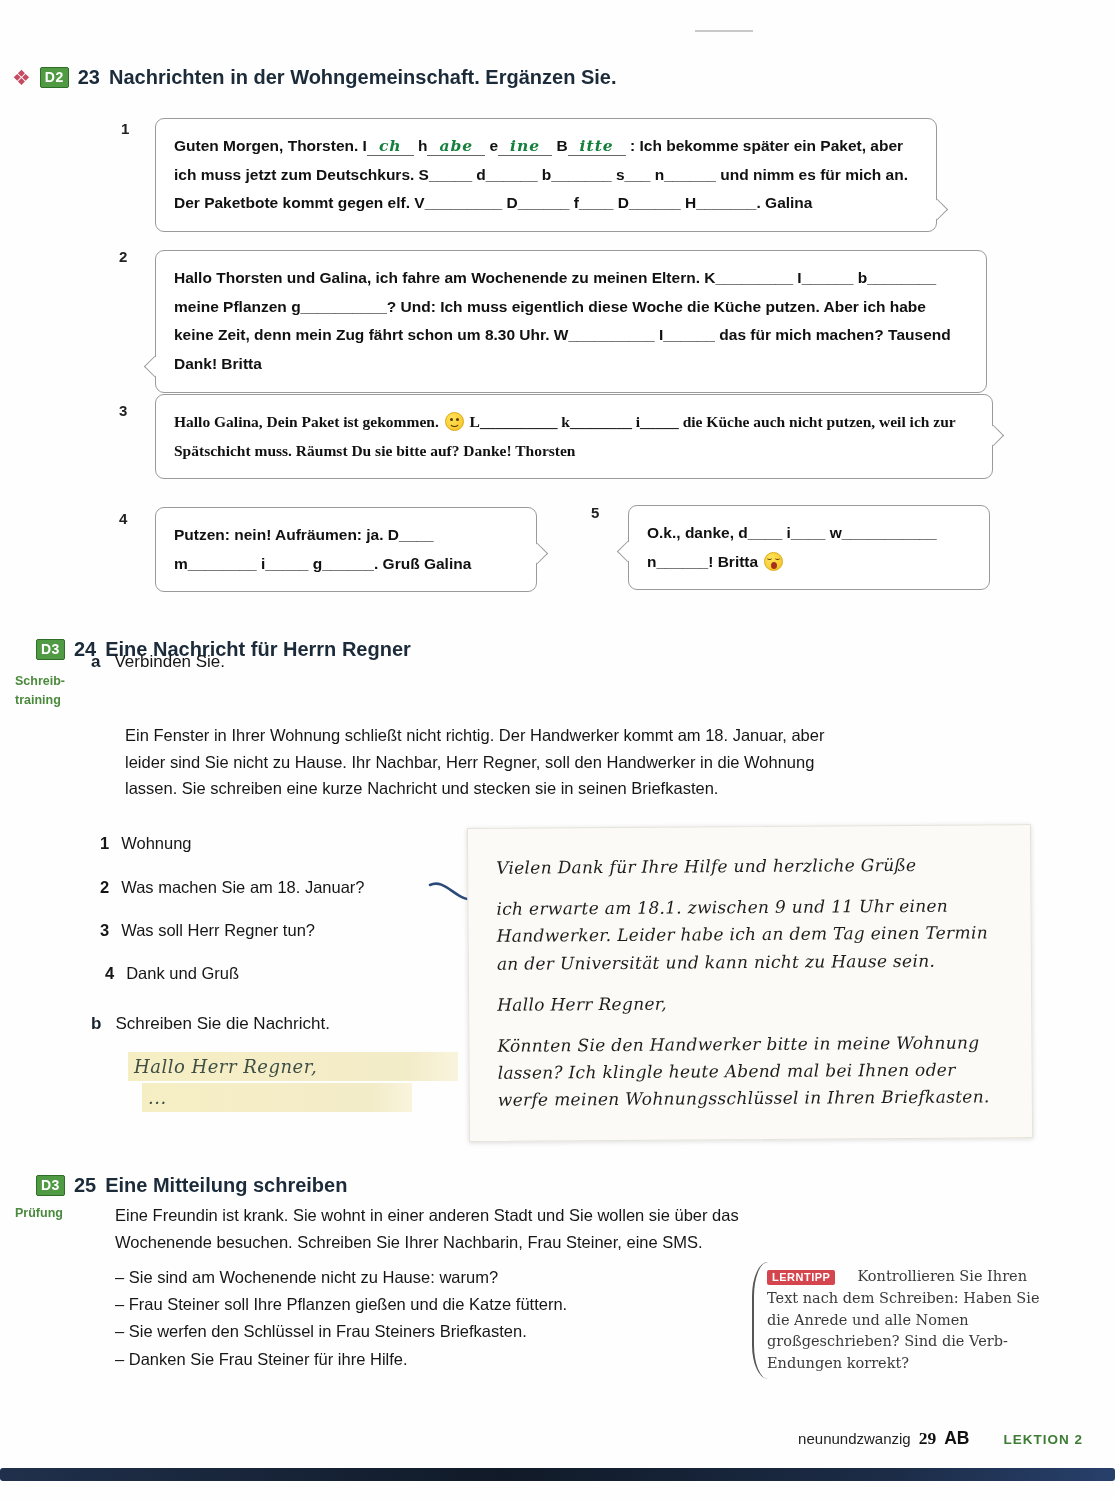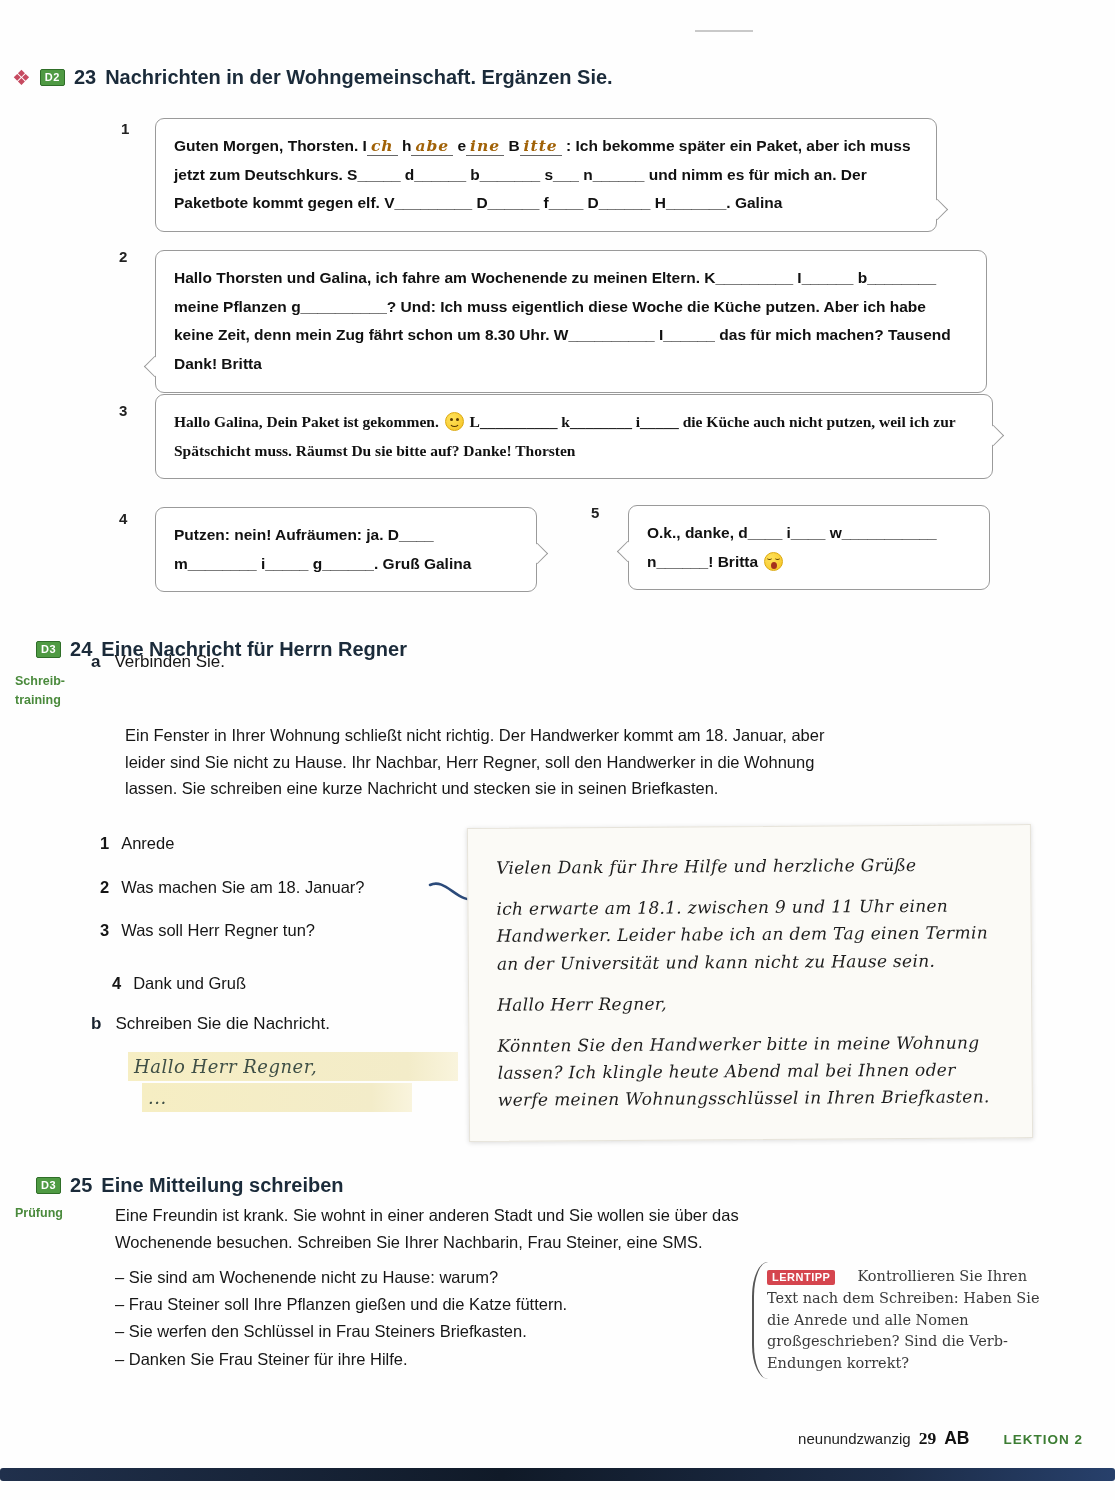--- a/index.html
+++ b/index.html
@@ -9,40 +9,40 @@
     background:#fefefe; overflow:hidden;
     font-family:"Liberation Sans", sans-serif; color:#1c1c1c;
   }
   .scan-artifact { position:absolute; background:#c9c9c9; }
 
   
   .ex-header { position:absolute; display:flex; align-items:center; gap:9px; }
   .diamond-ic { color:#c64a60; font-size:21px; line-height:1; }
   .badge {
     background:#4f9a43; border:1px solid #2f6e28; color:#fff;
-    font-size:11px; font-weight:bold; padding:1px 4px 2px; border-radius:2px;
+    font-size:14px; font-weight:bold; padding:1px 4px 2px; border-radius:2px;
     letter-spacing:0.5px;
   }
   .ex-num { font-size:20px; font-weight:bold; color:#1b2b3a; }
   .ex-title { font-size:20px; font-weight:bold; color:#1b2b3a; }
   .margin-label { position:absolute; color:#4a8a3c; font-weight:bold; font-size:12.5px; line-height:1.5; }
 
   
   .bubble {
     position:absolute; background:#fff; border:1.6px solid #9a9a9a;
     border-radius:9px; padding:13px 18px;
     font-size:15.5px; font-weight:bold; color:#111; line-height:1.85;
   }
   .bubble .tail { position:absolute; width:15px; height:15px; background:#fff; }
   .tail-r { right:-9px; border-top:1.6px solid #9a9a9a; border-right:1.6px solid #9a9a9a; transform:rotate(45deg); }
   .tail-l { left:-9px;  border-bottom:1.6px solid #9a9a9a; border-left:1.6px solid #9a9a9a; transform:rotate(45deg); }
   .bubble-num { position:absolute; font-size:15px; font-weight:bold; color:#222; }
   .hand-blue {
-    color:#a16207; font-family:"DejaVu Serif", serif; font-style:italic; font-weight:bold;
-    border-bottom:1.5px solid #666; padding:0 4px; letter-spacing:1px;
+    color:#15803d; font-family:"DejaVu Serif", serif; font-style:italic; font-weight:bold;
+    border-bottom:1.5px solid #666; padding:0 12px; letter-spacing:1px;
   }
 
   
   .emoji { display:inline-block; width:19px; height:19px; border-radius:50%;
     background:radial-gradient(circle at 35% 30%, #ffe25a, #f5c222);
     border:1px solid #dca90e; position:relative; vertical-align:-4px; margin:0 2px; }
   .emoji i { position:absolute; display:block; }
   .emoji.smile .eye { width:3px; height:3px; background:#5a3a00; border-radius:50%; top:5px; }
   .emoji.smile .eye.l { left:4px; } .emoji.smile .eye.r { right:4px; }
   .emoji.smile .mouth { left:3px; top:6px; width:11px; height:8px;
@@ -149,24 +149,24 @@
   </div>
   <div class="margin-label" style="left:15px; top:672px;">
     <div>Schreib-</div>
     <div>training</div>
   </div>
   <div class="para" style="left:91px; top:648px;">
     <span class="sub-label">a</span><span style="font-size:17px;">Verbinden Sie.</span>
   </div>
   <div class="para" style="left:125px; top:722px; width:730px;">Ein Fenster in Ihrer Wohnung schließt nicht richtig. Der Handwerker kommt am 18. Januar, aber leider sind Sie nicht zu Hause. Ihr Nachbar, Herr Regner, soll den Handwerker in die Wohnung lassen. Sie schreiben eine kurze Nachricht und stecken sie in seinen Briefkasten.</div>
 
-  <div class="list-item" style="left:100px; top:834px;"><b>1</b><span>Anrede</span></div>
+  <div class="list-item" style="left:100px; top:834px;"><b>1</b><span>Wohnung</span></div>
   <div class="list-item" style="left:100px; top:878px;"><b>2</b><span>Was machen Sie am 18. Januar?</span></div>
   <div class="list-item" style="left:100px; top:921px;"><b>3</b><span>Was soll Herr Regner tun?</span></div>
-  <div class="list-item" style="left:112px; top:964px;margin-top:10px;"><b>4</b><span>Dank und Gruß</span></div>
+  <div class="list-item" style="left:105px; top:964px;"><b>4</b><span>Dank und Gruß</span></div>
 
   <svg class="connector" style="left:428px; top:875px;" width="52" height="36">
     <path d="M2,10 C 18,2 30,30 50,24" stroke="#2b4a7a" stroke-width="2.6" fill="none" stroke-linecap="round"></path>
   </svg>
 
   <div class="para" style="left:91px; top:1010px;">
     <span class="sub-label">b</span><span style="font-size:17px;">Schreiben Sie die Nachricht.</span>
   </div>
 
   <div class="hl-wrap" style="left:128px; top:1052px;">

